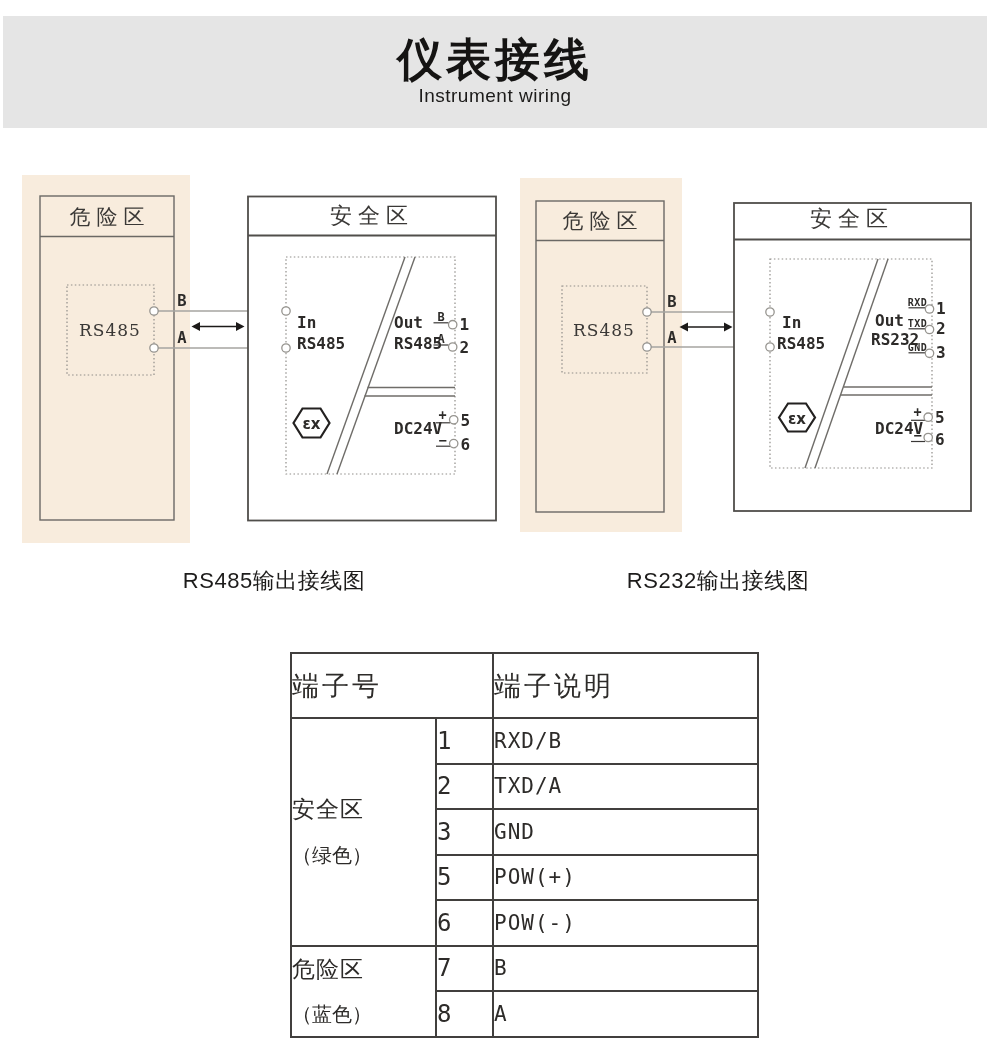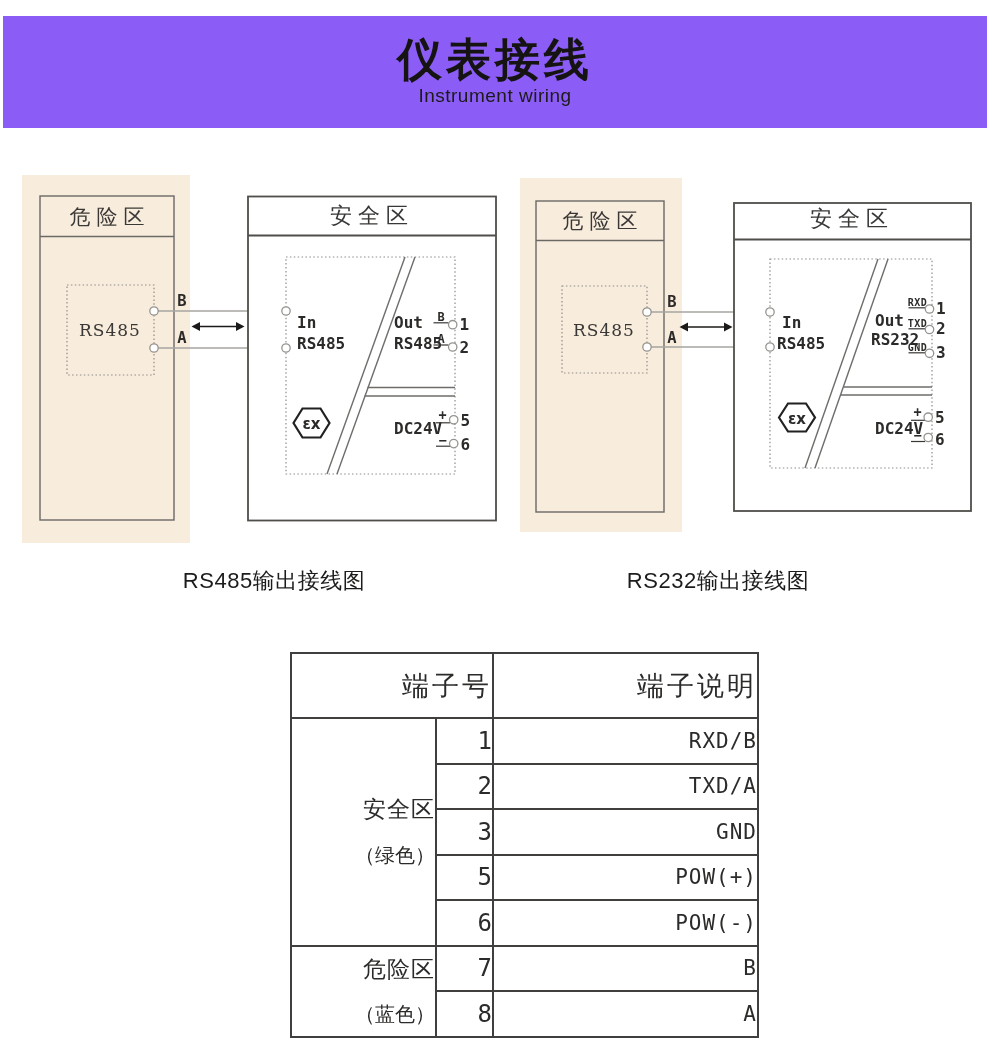--- a/index.html
+++ b/index.html
@@ -1,20 +1,20 @@
 <!DOCTYPE html>
 <html><head>
 <meta charset="utf-8">
 <style>
   html,body{margin:0;padding:0;background:#fff;}
   .page{position:relative;width:990px;height:1058px;background:#fff;overflow:hidden;
         font-family:"Liberation Sans",sans-serif;color:#2d2b29;}
 
   
-  .banner{position:absolute;left:3px;right:3px;top:16px;height:112px;background:#8b5cf6;
+  .banner{position:absolute;left:3px;right:3px;top:16px;height:112px;background:#e5e5e5;
           text-align:center;}
   .banner h1{margin:0;padding-top:21px;font-size:45px;line-height:1.0;font-weight:700;
              letter-spacing:4px;color:#151413;}
   .banner .subtitle{margin-top:4px;font-size:19px;line-height:1.0;font-weight:400;
                     color:#1c1b1a;letter-spacing:0.5px;}
 
   
   .diagram-svg{position:absolute;left:0;top:160px;width:990px;height:440px;}
 
   .beige{fill:#f8ecdd;}
@@ -45,21 +45,21 @@
 
   
   .caption{position:absolute;top:566px;width:260px;text-align:center;font-size:22px;
            font-weight:400;color:#1d1c1b;letter-spacing:0.5px;}
   .caption-left{left:144px;}
   .caption-right{left:588px;}
 
   
   .terminal-table{position:absolute;left:290px;top:652px;border-collapse:collapse;
                   table-layout:fixed;width:467px;}
-  .terminal-table th,.terminal-table td{border:2px solid #413f3d;padding:0;text-align:right;
+  .terminal-table th,.terminal-table td{border:2px solid #413f3d;padding:0;text-align:left;
                   vertical-align:middle;}
   .terminal-table th{height:63px;font-size:27px;font-weight:400;color:#2d2b29;letter-spacing:3px;}
   .terminal-table td{height:43.5px;}
   .col-zone{width:145px;}
   .col-num{width:57px;}
   .col-desc{width:265px;}
   .zone-cell{font-size:23px;font-weight:400;line-height:1.3;letter-spacing:1px;color:#2d2b29;}
   .zone-note{font-size:20px;letter-spacing:0;margin-top:17px;}
   .num-cell{font-family:"DejaVu Sans Mono",monospace;font-size:24px;color:#2d2b29;}
   .desc-cell{font-family:"DejaVu Sans Mono",monospace;font-size:21px;letter-spacing:1px;color:#2d2b29;}

